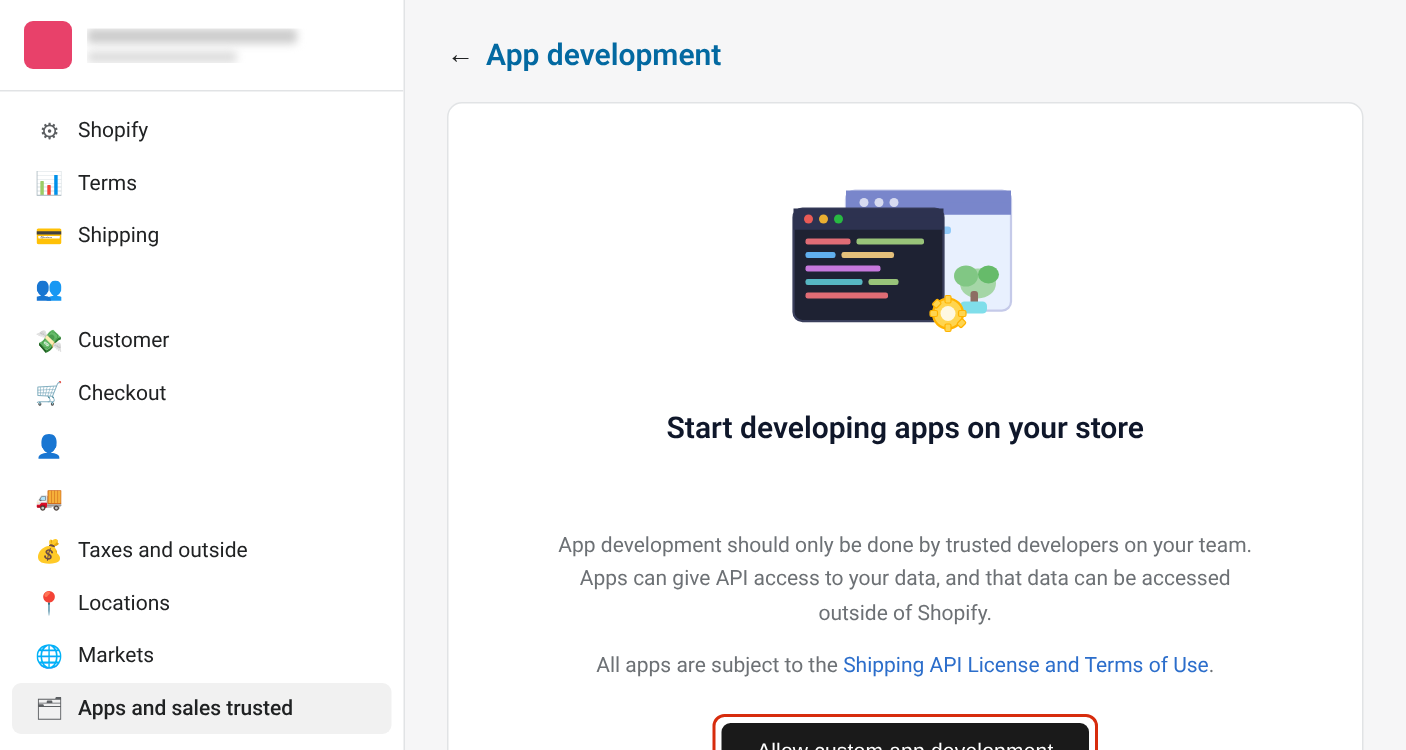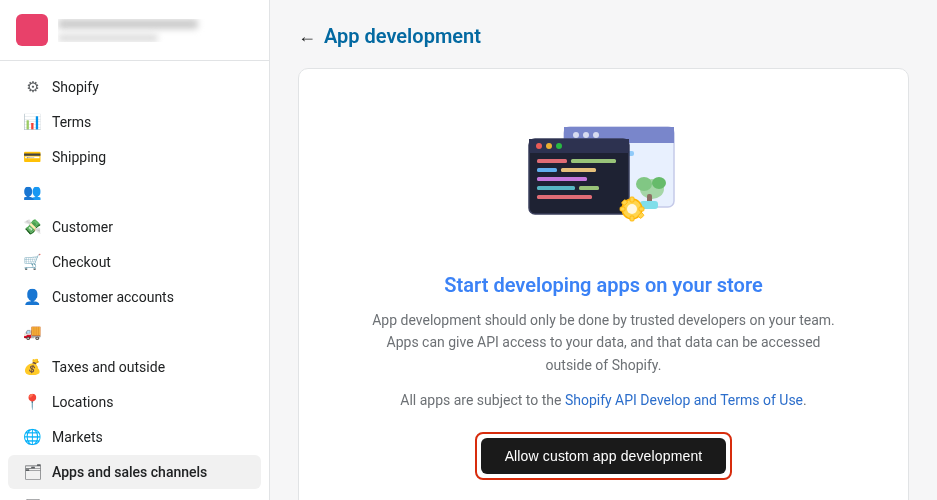--- a/index.html
+++ b/index.html
@@ -124,36 +124,37 @@
     }
     .illustration {
       width: 200px;
       height: 140px;
       margin-bottom: 24px;
       position: relative;
     }
     .card-title {
       font-size: 20px;
       font-weight: 600;
-      color: #3b82f6;
+      color: #0f172a;
       margin-bottom: 12px;
     }
     .card-desc {
       font-size: 14px;
       color: #6d7175;
       line-height: 1.6;
       margin-bottom: 10px;
       max-width: 480px;
     }
     .card-desc2 {
       font-size: 14px;
       color: #6d7175;
       line-height: 1.6;
       margin-bottom: 16px;
       max-width: 480px;
+      margin-top: 44px;
     }
     .terms-line {
       font-size: 14px;
       color: #6d7175;
       margin-bottom: 24px;
     }
     .terms-link {
       color: #2c6ecb;
       text-decoration: none;
     }
@@ -211,40 +212,39 @@
       <div class="nav-item">
         <span class="nav-icon">💸</span>
         <span>Customer</span>
       </div>
       <div class="nav-item">
         <span class="nav-icon">🛒</span>
         <span>Checkout</span>
       </div>
       <div class="nav-item">
         <span class="nav-icon">👤</span>
-        <span>Customer accounts</span>
       </div>
       <div class="nav-item">
         <span class="nav-icon">🚚</span>
       </div>
       <div class="nav-item">
         <span class="nav-icon">💰</span>
         <span>Taxes and outside</span>
       </div>
       <div class="nav-item">
         <span class="nav-icon">📍</span>
         <span>Locations</span>
       </div>
       <div class="nav-item">
         <span class="nav-icon">🌐</span>
         <span>Markets</span>
       </div>
       <div class="nav-item active">
         <span class="nav-icon">🗂</span>
-        <span>Apps and sales channels</span>
+        <span>Apps and sales trusted</span>
       </div>
       <div class="nav-item">
         <span class="nav-icon">🖥</span>
         <span>Domains</span>
       </div>
     </nav>
 </div>
 
 <main class="main">
   <div class="page-header">
@@ -298,19 +298,19 @@
         <rect x="116" y="98" width="5" height="4" rx="1" fill="#ffd54f" stroke="#ffb300" stroke-width="0.8"></rect>
         <rect x="135" y="98" width="5" height="4" rx="1" fill="#ffd54f" stroke="#ffb300" stroke-width="0.8"></rect>
         <rect x="118.5" y="91" width="4" height="5" rx="1" fill="#ffd54f" stroke="#ffb300" stroke-width="0.8" transform="rotate(45 120.5 93.5)"></rect>
         <rect x="135" y="104" width="4" height="5" rx="1" fill="#ffd54f" stroke="#ffb300" stroke-width="0.8" transform="rotate(45 137 106.5)"></rect>
       </svg>
     </div>
 
     <h2 class="card-title">Start developing apps on your store</h2>
     <p class="card-desc2">App development should only be done by trusted developers on your team. Apps can give API access to your data, and that data can be accessed outside of Shopify.</p>
     <p class="terms-line">
-      <span>All apps are subject to the </span><a href="#" class="terms-link">Shopify API Develop and Terms of Use</a><span>.</span>
+      <span>All apps are subject to the </span><a href="#" class="terms-link">Shipping API License and Terms of Use</a><span>.</span>
     </p>
     <div class="allow-btn-wrapper">
       <button class="allow-btn">Allow custom app development</button>
     </div>
   </div>
 </main>
 
 </body></html>

